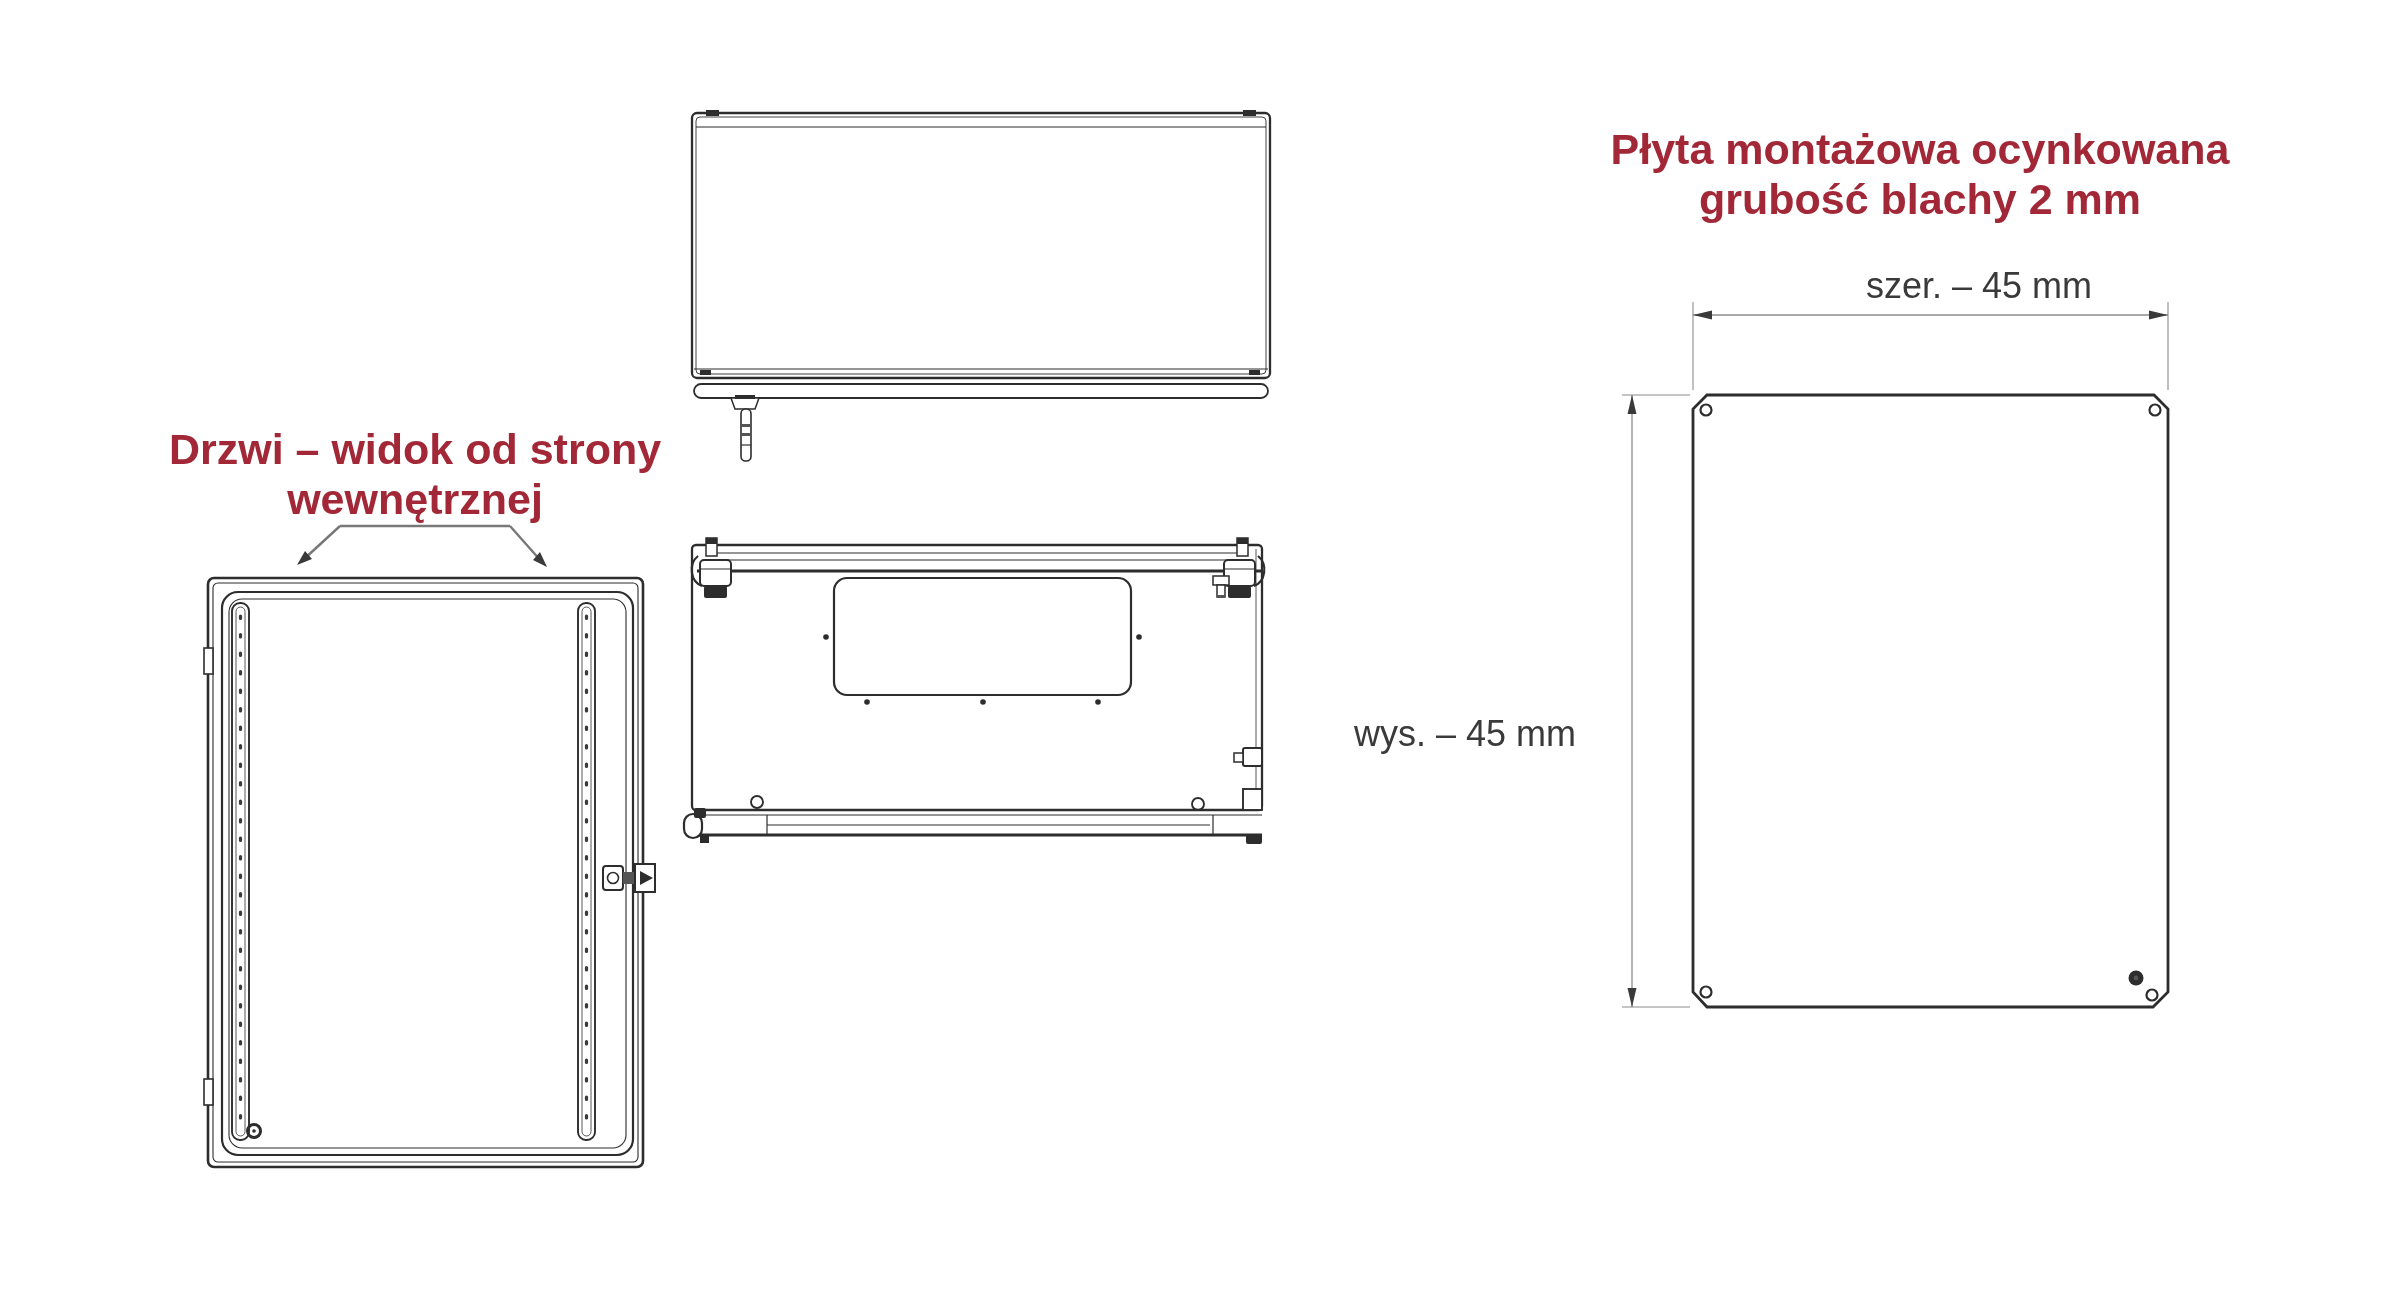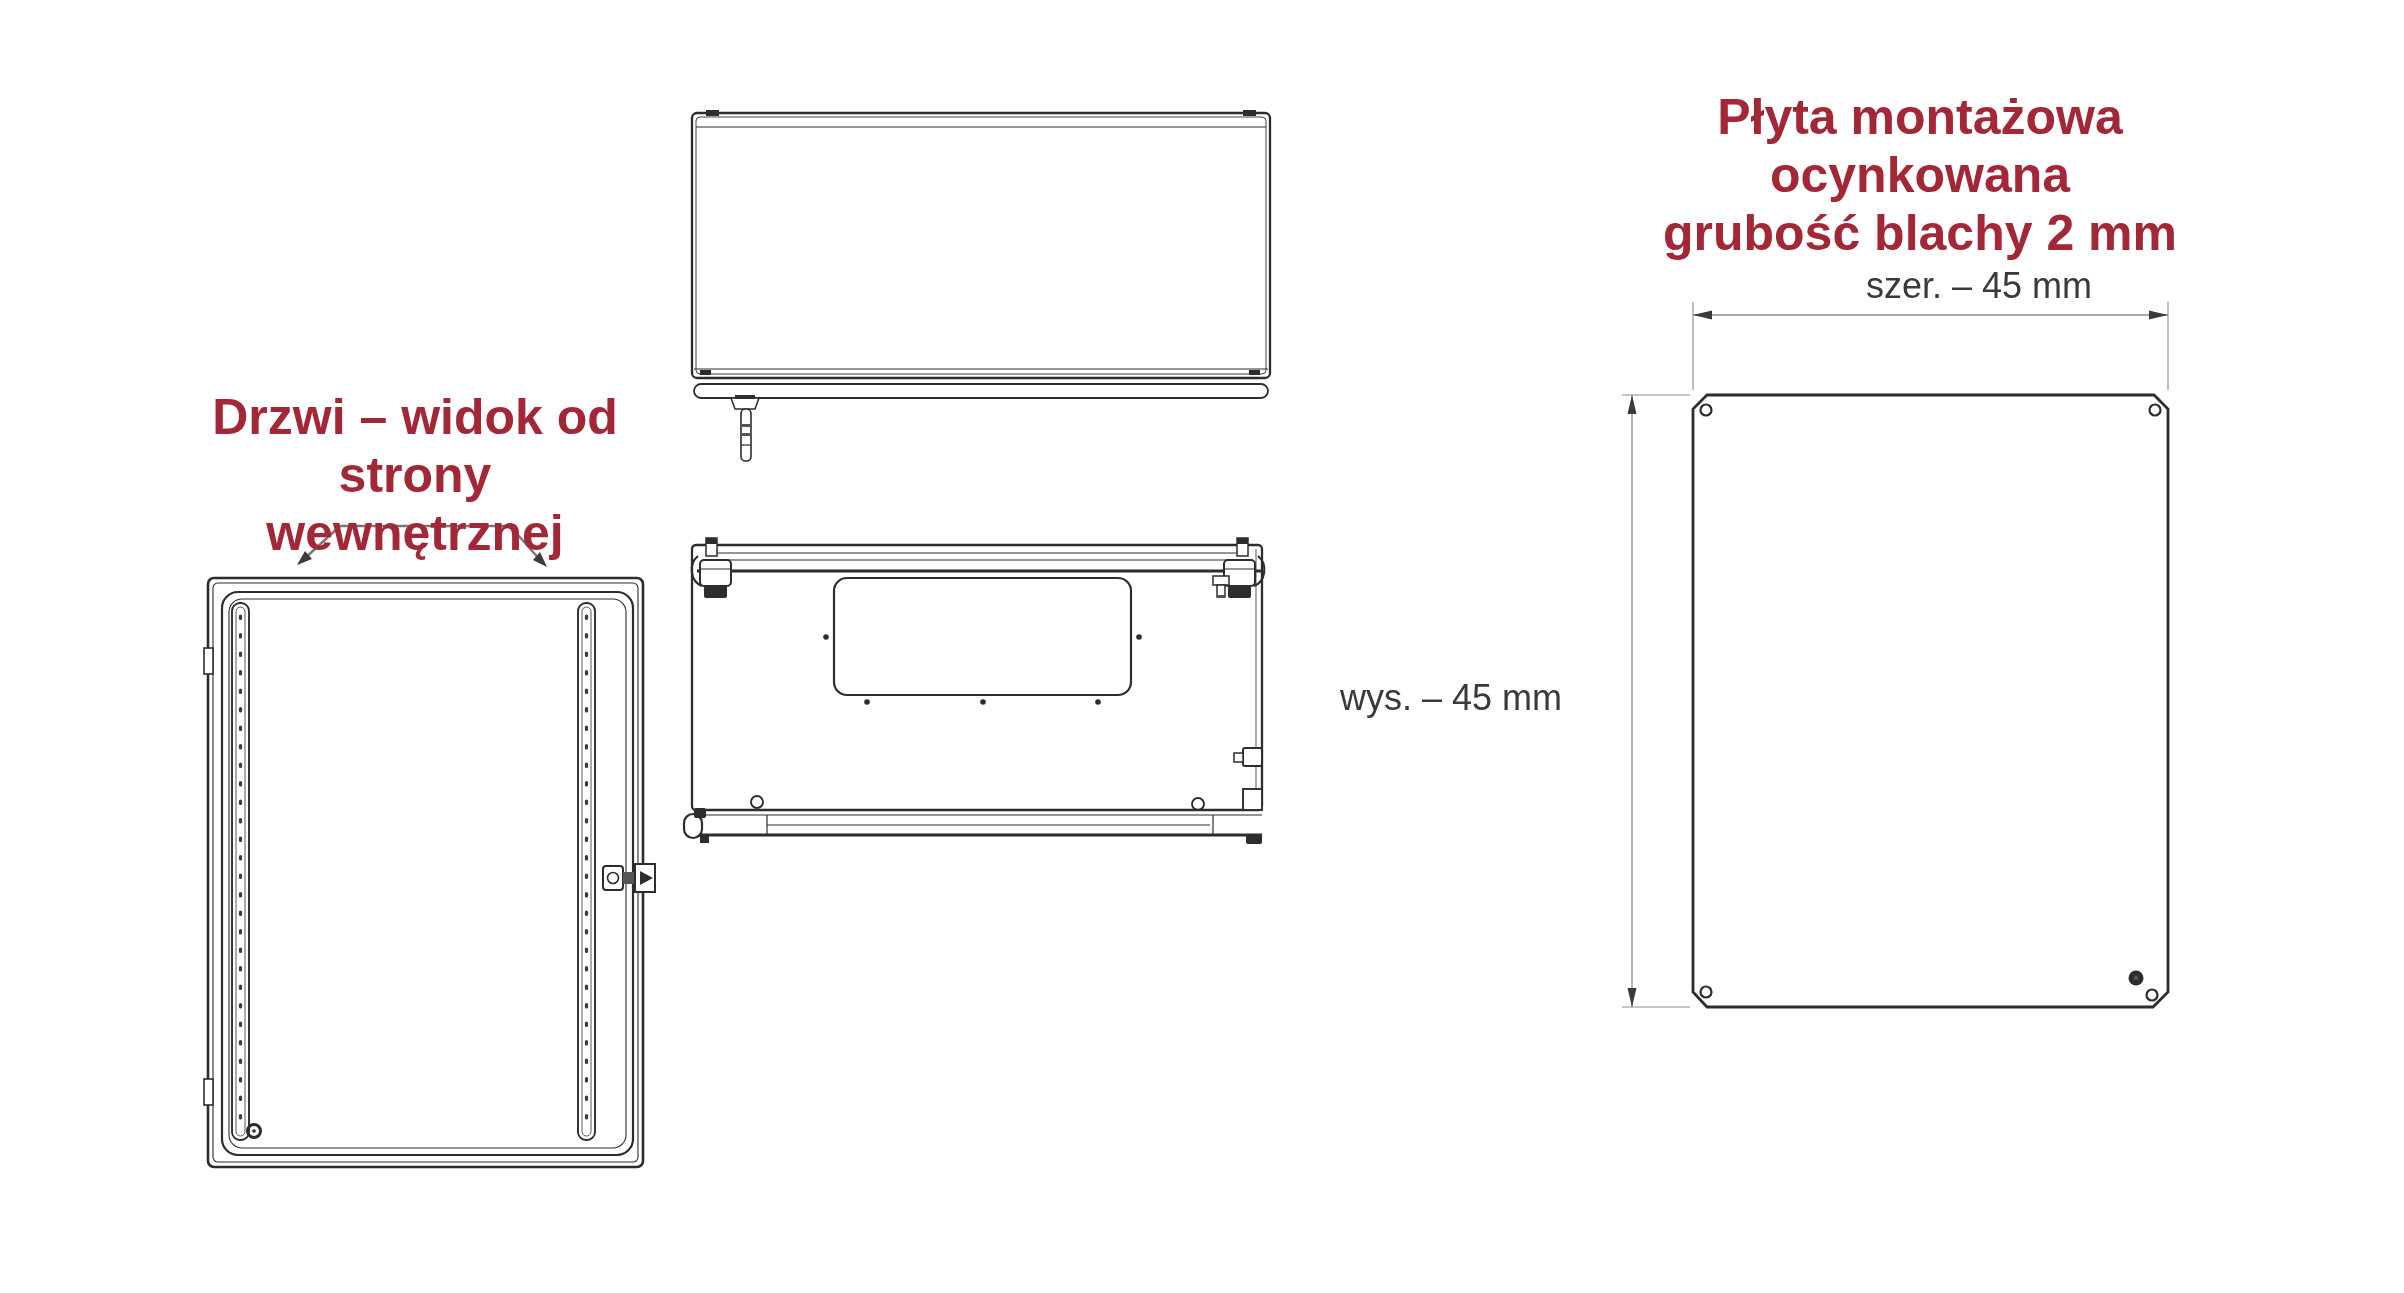--- a/index.html
+++ b/index.html
@@ -12,30 +12,30 @@
   html,body{margin:0;padding:0;background:#fff;}
   .canvas{
     position:relative;width:2404px;height:1293px;
     background:var(--background);
     font-family:"Liberation Sans","DejaVu Sans",sans-serif;
     overflow:hidden;
   }
   .drawing-svg{position:absolute;left:0;top:0;}
   .red-label{
     position:absolute;color:var(--accent);
-    font-weight:700;font-size:50px;line-height:1.16;text-align:center;
+    font-weight:700;font-size:43px;line-height:1.16;text-align:center;margin-top:37px;
   }
   .dim-label{
     position:absolute;color:var(--dim_text);
     font-size:36px;line-height:1.1;font-weight:400;
   }
   .door-label{left:150px;top:388px;width:530px;}
   .plate-title{left:1600px;top:88px;width:640px;}
   .width-dim-label{left:1712px;top:266px;width:380px;text-align:right;}
-  .height-dim-label{left:1340px;top:678px;width:250px;text-align:left;}
+  .height-dim-label{left:1340px;top:714px;width:250px;text-align:center;}
 
   
   .s{stroke:var(--line);fill:none;}
   .sf{stroke:var(--line);fill:#ffffff;}
   .dk{fill:var(--line);stroke:none;}
   .gray{fill:#555555;stroke:none;}
   .dots{stroke:#3a3a3a;}
   .dim{stroke:var(--dim_line);fill:none;}
   .dimarrow{fill:var(--dim_text);stroke:none;}
   .leader{stroke:#787878;fill:none;}

